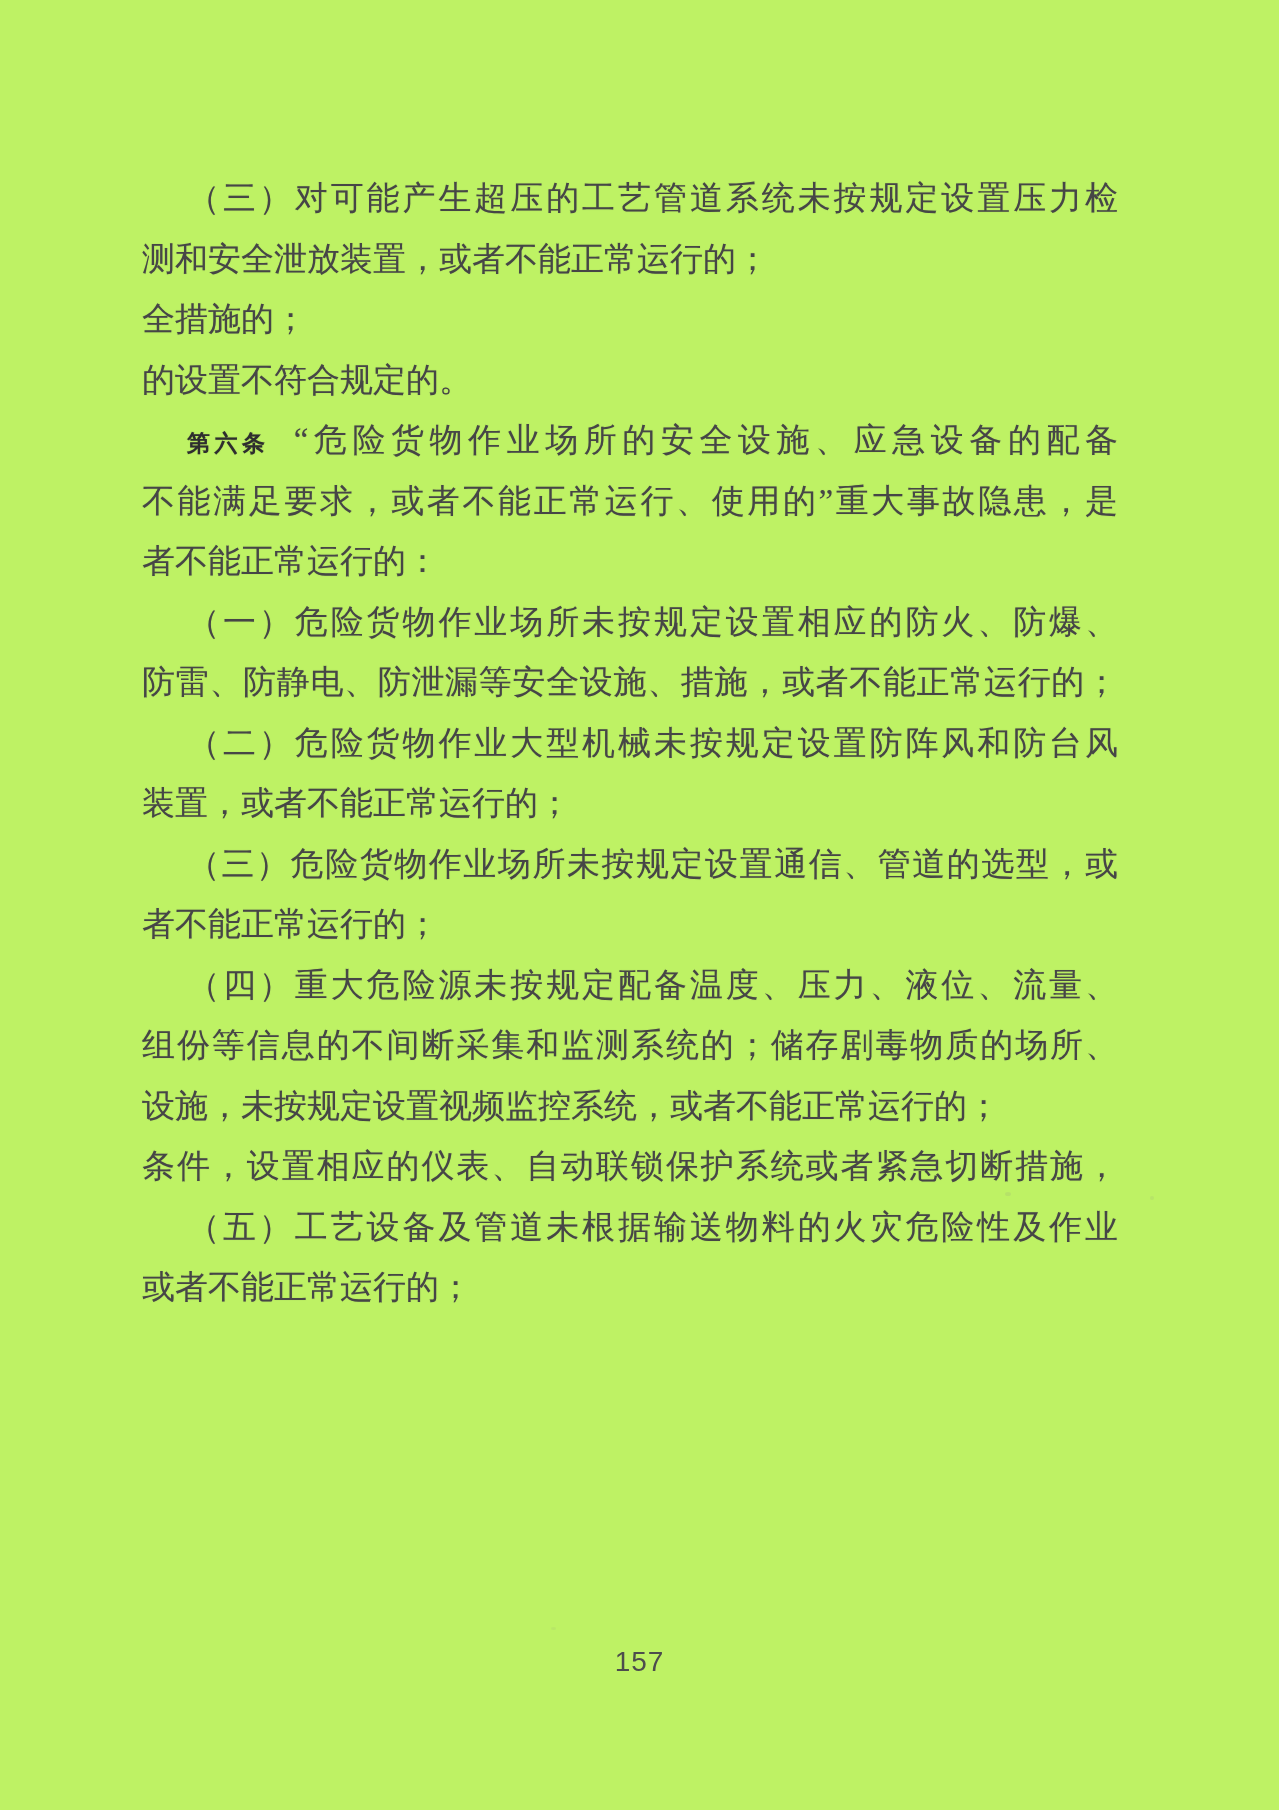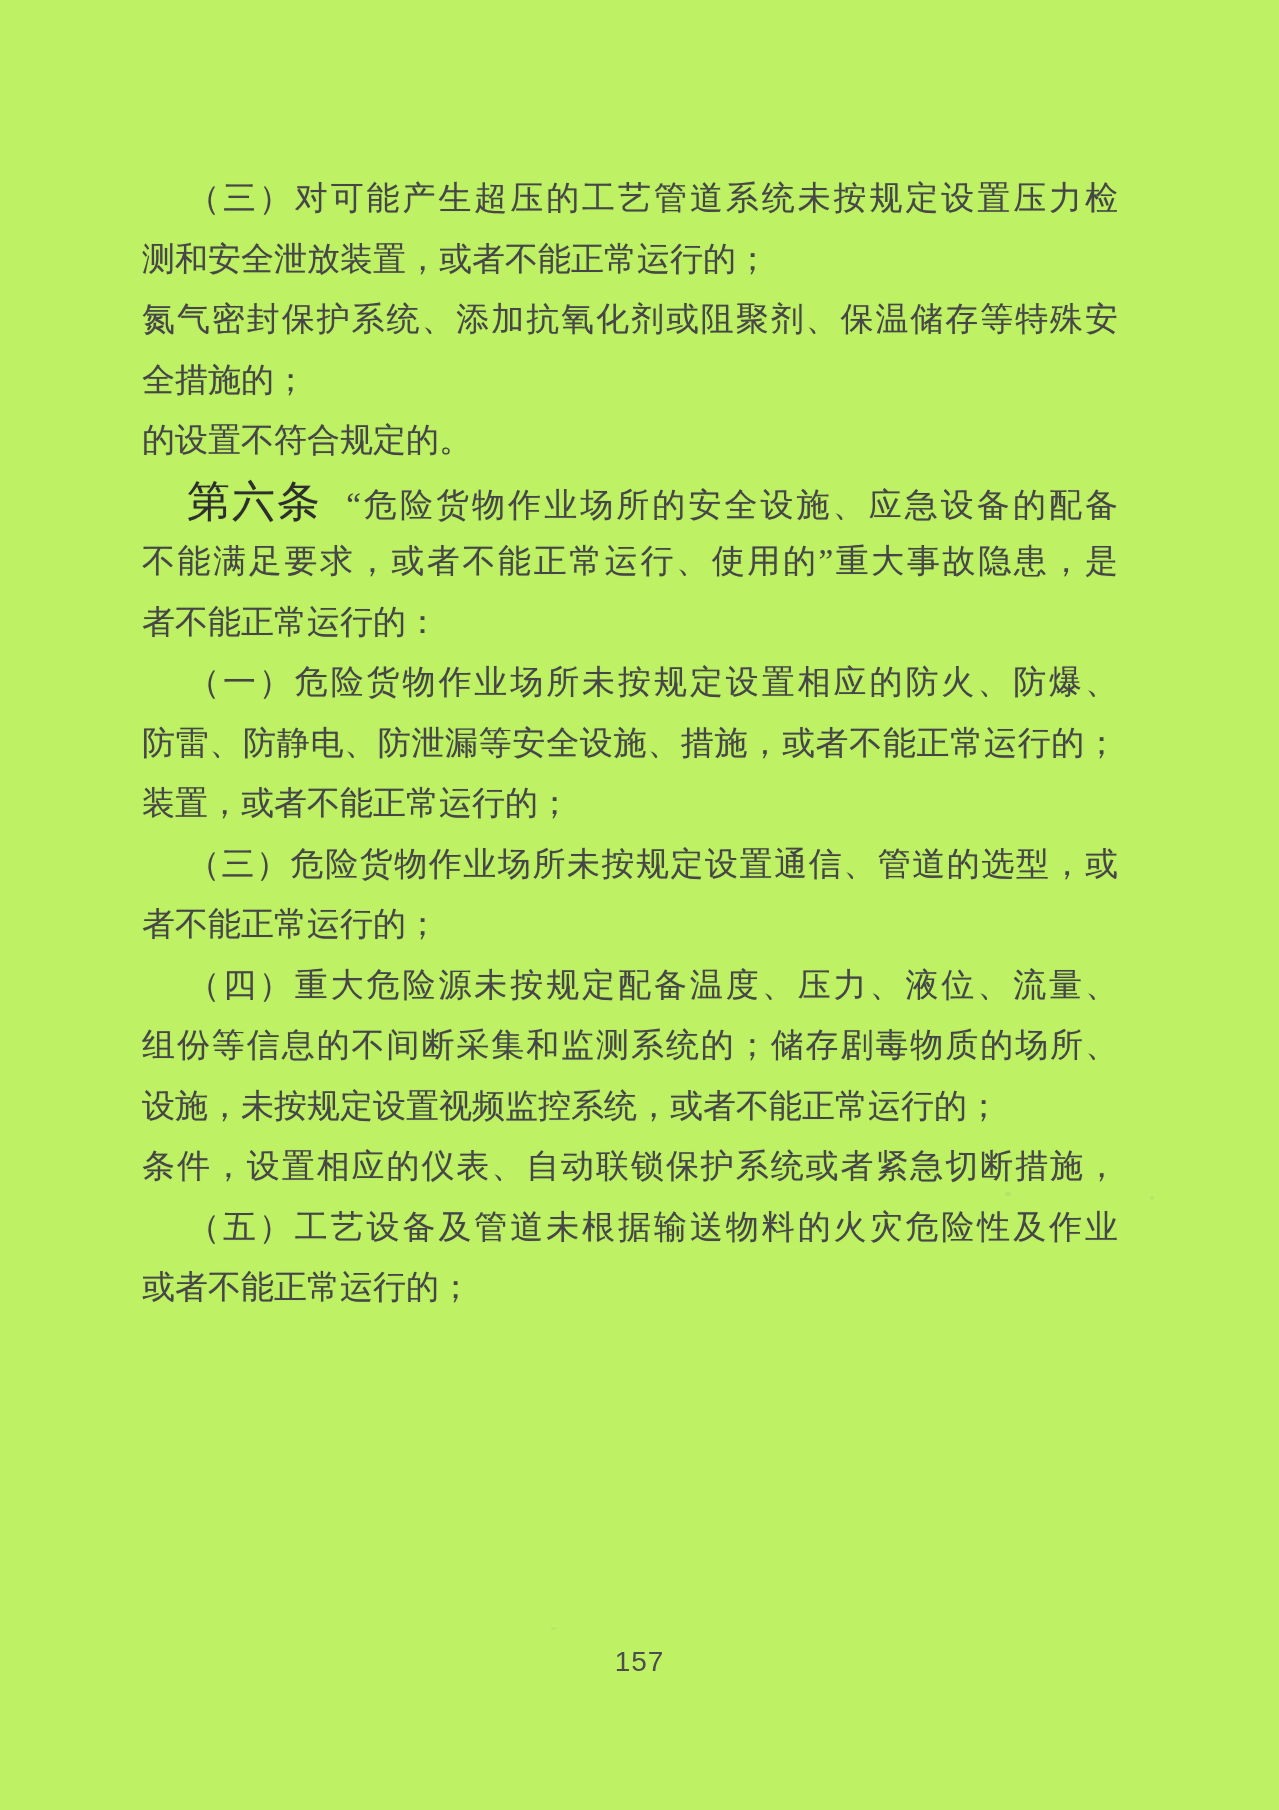--- a/index.html
+++ b/index.html
@@ -34,22 +34,22 @@
     white-space: normal;
     text-align: justify;
     text-align-last: justify;
     text-justify: inter-character;
   }
   .line.indent {
     text-indent: 45px;
   }
   .term {
     font-family: "Liberation Sans", "DejaVu Sans", sans-serif;
-    font-weight: 400;
-    font-size: 43px;
+    font-weight: 700;
+    font-size: 23px;
     letter-spacing: -1px;
     color: #2e2e2e;
     margin-right: 24px;
     text-shadow: 0 0 1px rgba(50,50,50,0.35);
   }
   .page-number {
     position: absolute;
     top: 1646px;
     left: 0;
     width: 100%;
@@ -69,30 +69,30 @@
   .speck.s3 { left: 1150px; top: 1196px; width: 4px; height: 4px; opacity: 0.12; }
 </style>
 </head>
 <body>
 
 <div class="page">
 
   <div class="text-block">
     <div class="line indent justify">（三）对可能产生超压的工艺管道系统未按规定设置压力检</div>
     <div class="line">测和安全泄放装置，或者不能正常运行的；</div>
-    <div class="line justify">氮气密封保护系统、添加抗氧化剂或阻聚剂、保温储存等特殊安</div>
     <div class="line">全措施的；</div>
     <div class="line">的设置不符合规定的。</div>
     <div class="line indent justify">
       <span class="term">第六条</span><span>“危险货物作业场所的安全设施、应急设备的配备</span>
     </div>
     <div class="line justify">不能满足要求，或者不能正常运行、使用的”重大事故隐患，是</div>
     <div class="line">者不能正常运行的：</div>
     <div class="line indent justify">（一）危险货物作业场所未按规定设置相应的防火、防爆、</div>
     <div class="line justify">防雷、防静电、防泄漏等安全设施、措施，或者不能正常运行的；</div>
+    <div class="line indent justify">（二）危险货物作业大型机械未按规定设置防阵风和防台风</div>
     <div class="line">装置，或者不能正常运行的；</div>
     <div class="line indent justify">（三）危险货物作业场所未按规定设置通信、管道的选型，或</div>
     <div class="line">者不能正常运行的；</div>
     <div class="line indent justify">（四）重大危险源未按规定配备温度、压力、液位、流量、</div>
     <div class="line justify">组份等信息的不间断采集和监测系统的；储存剧毒物质的场所、</div>
     <div class="line">设施，未按规定设置视频监控系统，或者不能正常运行的；</div>
     <div class="line justify">条件，设置相应的仪表、自动联锁保护系统或者紧急切断措施，</div>
     <div class="line indent justify">（五）工艺设备及管道未根据输送物料的火灾危险性及作业</div>
     <div class="line">或者不能正常运行的；</div>
   </div>

